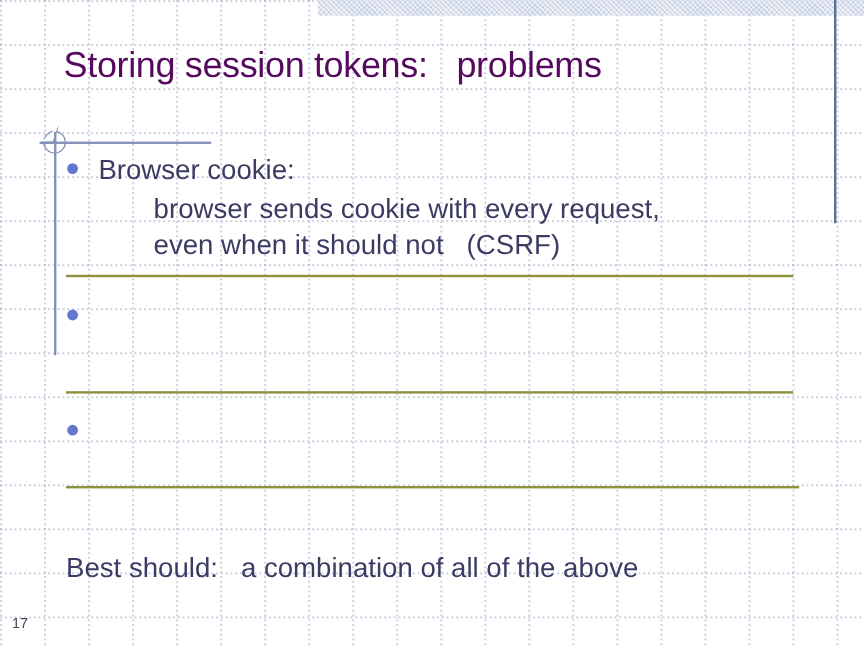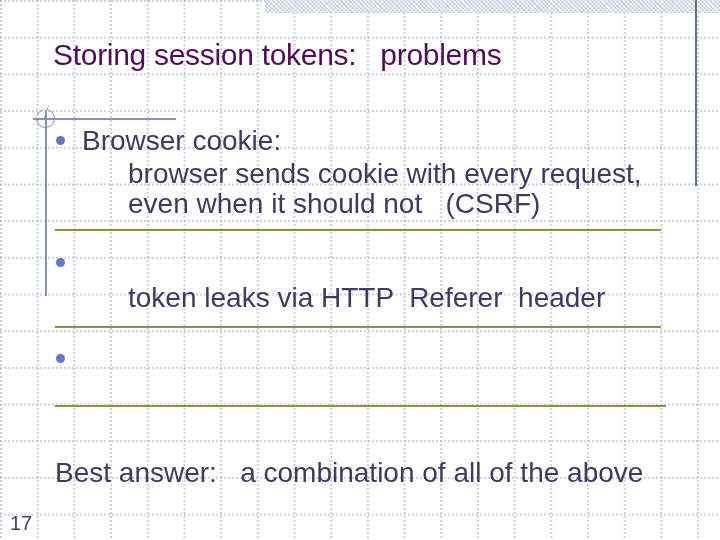--- a/index.html
+++ b/index.html
@@ -40,30 +40,30 @@
   }
   .decor-flag {
     position:absolute; left:36px; top:105px; width:11px; height:14px;
     background:#fdfdfd;
     border-right:1.5px solid #8593b8;
     clip-path: polygon(100% 0, 100% 100%, 0 100%);
     border-bottom:1.5px solid #8593b8; box-sizing:border-box;
     transform:skewX(-18deg);
   }
   .btext {
-    position:absolute; color:#3b3b63; font-size:28px; line-height:24px; white-space:pre;
+    position:absolute; color:#3b3b63; font-size:23px; line-height:24px; white-space:pre;
   }
   .dot {
     position:absolute; width:9px; height:9px; border-radius:50%;
     background:#6277cd; left:56px;
   }
   .sep { position:absolute; left:55px; height:2px; background:#8e923e; }
   .pagenum {
     position:absolute; left:10px; top:512px;
-    font-size:20px; color:#44445c;
+    font-size:12px; color:#44445c;
   }
 </style>
 </head>
 <body>
 
 <div class="slide">
 
   <div class="top-band"></div>
   <div class="right-line"></div>
 
@@ -77,25 +77,24 @@
   </div>
 
   <span class="dot" style="top:136px"></span>
   <div class="btext" style="left:82px; top:129px">Browser cookie:</div>
   <div class="btext" style="left:128px; top:192px">even when it should not   (CSRF)</div>
   <div class="btext" style="left:128px; top:162px">browser sends cookie with every request,</div>
 
   <div class="sep" style="top:229px; width:606px"></div>
 
   <span class="dot" style="top:258px"></span>
-  <div class="btext" style="left:128px; top:286px">token leaks via HTTP  Referer  header</div>
 
   <div class="sep" style="top:326px; width:606px"></div>
 
   <span class="dot" style="top:354px"></span>
 
   <div class="sep" style="top:405px; width:611px"></div>
 
-  <div class="btext" style="left:55px; top:461px">Best answer:   a combination of all of the above</div>
+  <div class="btext" style="left:55px; top:461px">Best should:   a combination of all of the above</div>
 
   <div class="pagenum">17</div>
 
 </div>
 
 </body></html>

